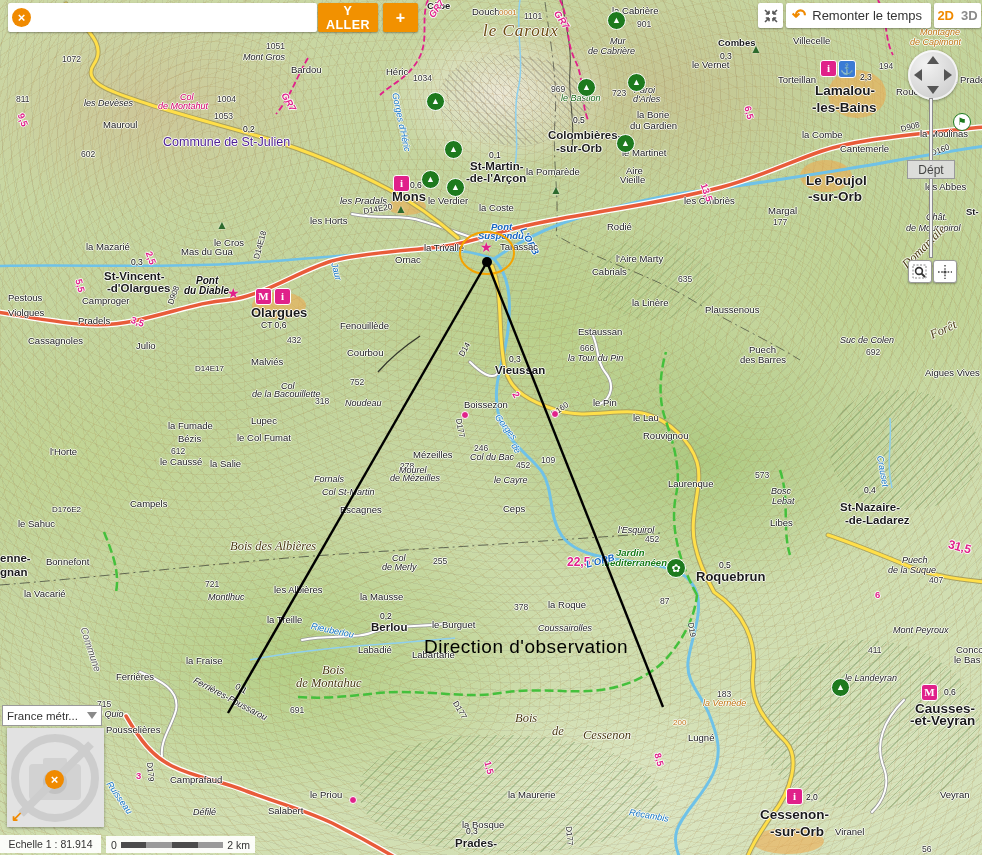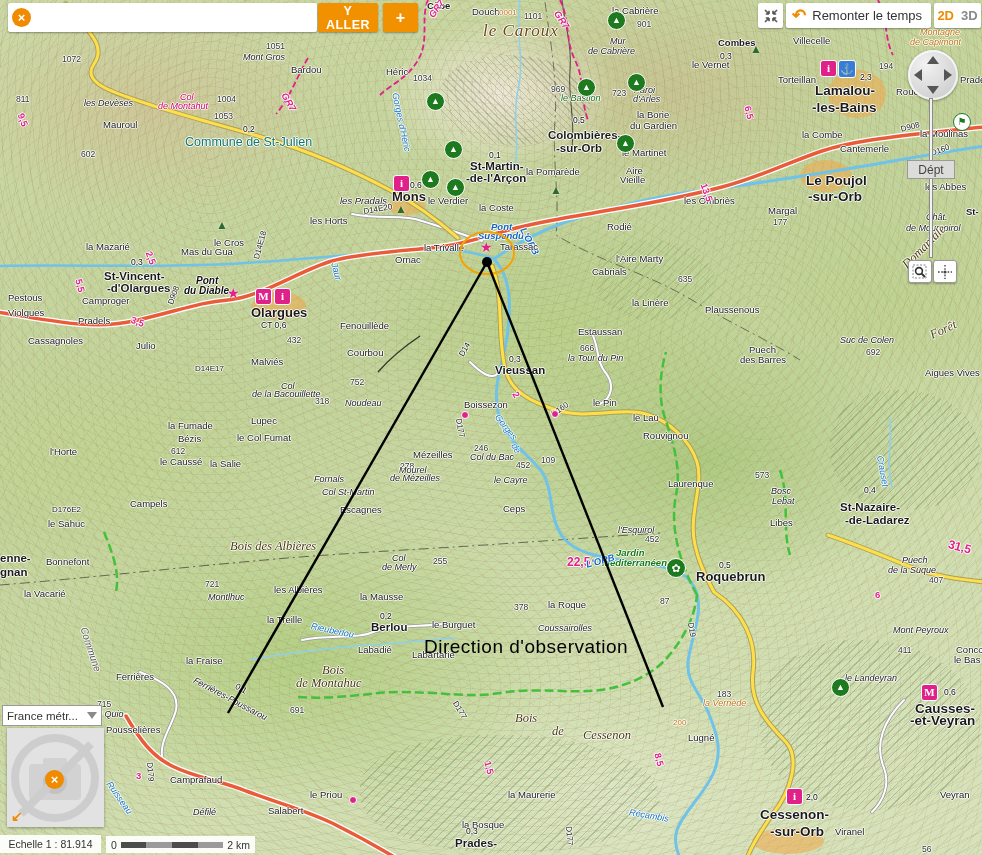--- a/index.html
+++ b/index.html
@@ -46,21 +46,21 @@
   .c-serifmd{font-family:"Liberation Serif",serif;font-style:italic;font-size:12.5px;color:#4a3a12;}
   .c-water{font-size:9px;font-style:italic;color:#1576c8;}
   .c-waterb{font-size:9.5px;font-weight:bold;font-style:italic;color:#1565c0;}
   .c-pdi{font-size:10px;font-weight:bold;font-style:italic;color:#111;}
   .c-el{font-size:8.5px;color:#333;}
   .c-di{font-size:8.5px;color:#111;}
   .c-ct{font-size:8px;color:#c87820;}
   .c-road{font-size:8px;color:#222;}
   .c-km{font-size:9.5px;font-weight:bold;color:#e0218a;}
   .c-kmlg{font-size:12px;font-weight:bold;color:#e0218a;}
-  .c-commune{font-size:12.5px;color:#0f766e;margin-left:22px;}
+  .c-commune{font-size:12.5px;color:#4c1d95;}
   .c-communesm{font-size:10px;font-style:italic;color:#555;}
   .c-gr{font-size:9.5px;font-weight:bold;font-style:italic;color:#e0218a;}
   
   .micon{position:absolute;display:flex;align-items:center;justify-content:center;line-height:1;}
   .t-summit{width:17px;height:17px;border-radius:50%;background:#1e7a1e;border:1px solid #fff;color:#fff;font-size:9px;}
   .t-tree{color:#2d6a2d;font-size:12px;text-shadow:0 0 2px #fff;}
   .t-info,.t-monument{width:15px;height:15px;border-radius:3px;background:#e0218a;border:1px solid #fff;color:#fff;
       font-family:"Liberation Serif",serif;font-weight:bold;font-size:11px;}
   .t-anchor{width:16px;height:16px;border-radius:3px;background:#3a7bd5;border:1px solid #fff;color:#fff;font-size:11px;}
   .t-flag{width:16px;height:16px;border-radius:50%;background:#fff;border:1px solid #1e7a1e;color:#1e7a1e;font-size:10px;}
@@ -298,21 +298,21 @@
       <span class="lbl c-el" style="left: 171px; top: 447px;">612</span>
       <span class="lbl c-pl" style="left: 160px; top: 457px;">le Caussé</span>
       <span class="lbl c-pl" style="left: 50px; top: 447px;">l'Horte</span>
       <span class="lbl c-pl" style="left: 210px; top: 459px;">la Salie</span>
       <span class="lbl c-it" style="left: 314px; top: 475px;">Fornals</span>
       <span class="lbl c-it" style="left: 322px; top: 488px;">Col St-Martin</span>
       <span class="lbl c-el" style="left: 400px; top: 462px;">278</span>
       <span class="lbl c-pl" style="left: 340px; top: 505px;">Escagnes</span>
       <span class="lbl c-pl" style="left: 130px; top: 499px;">Campels</span>
       <span class="lbl c-road" style="left: 52px; top: 506px;">D176E2</span>
-      <span class="lbl c-pl" style="left: 48px; top: 519px;">le Sahuc</span>
+      <span class="lbl c-pl" style="left: 18px; top: 519px;">le Sahuc</span>
       <span class="lbl c-pl" style="left: 46px; top: 557px;">Bonnefont</span>
       <span class="lbl c-pl" style="left: 24px; top: 589px;">la Vacarié</span>
       <span class="lbl c-city" style="left: 0px; top: 553px;">enne-</span>
       <span class="lbl c-city" style="left: 0px; top: 567px;">gnan</span>
       <span class="lbl c-city" style="left: 495px; top: 365px;">Vieussan</span>
       <span class="lbl c-di" style="left: 509px; top: 355px;">0,3</span>
       <span class="lbl c-road" style="left: 458px; top: 354px; transform: rotate(-60deg);">D14</span>
       <span class="lbl c-el" style="left: 580px; top: 344px;">666</span>
       <span class="lbl c-it" style="left: 568px; top: 354px;">la Tour du Pin</span>
       <span class="lbl c-pl" style="left: 464px; top: 400px;">Boissezon</span>
@@ -383,21 +383,21 @@
       <span class="lbl c-greenb" style="left: 616px; top: 548px;">Jardin</span>
       <span class="lbl c-greenb" style="left: 602px; top: 558px;">Méditerranéen</span>
       <span class="lbl c-citylg" style="left: 696px; top: 570px;">Roquebrun</span>
       <span class="lbl c-di" style="left: 719px; top: 561px;">0,5</span>
       <span class="lbl c-waterb" style="left: 585px; top: 560px; transform: rotate(-15deg);">L'ORB</span>
       <span class="lbl c-pl" style="left: 548px; top: 600px;">la Roque</span>
       <span class="lbl c-el" style="left: 514px; top: 603px;">378</span>
       <span class="lbl c-it" style="left: 538px; top: 624px;">Coussairolles</span>
       <span class="lbl c-el" style="left: 660px; top: 597px;">87</span>
       <span class="lbl c-it" style="left: 893px; top: 626px;">Mont Peyroux</span>
-      <span class="lbl c-el" style="left: 898px; top: 646px;">411</span>
+      <span class="lbl c-el" style="left: 868px; top: 646px;">411</span>
       <span class="lbl c-it" style="left: 845px; top: 674px;">le Landeyran</span>
       <span class="lbl c-pl" style="left: 956px; top: 645px;">Conco</span>
       <span class="lbl c-pl" style="left: 954px; top: 655px;">le Bas</span>
       <span class="lbl c-communesm" style="left: 88px; top: 626px; transform: rotate(72deg);">Commune</span>
       <span class="lbl c-it" style="left: 196px; top: 676px; transform: rotate(28deg);">Ferrières-Poussarou</span>
       <span class="lbl c-di" style="left: 238px; top: 682px; transform: rotate(30deg);">0,1</span>
       <span class="lbl c-el" style="left: 290px; top: 706px;">691</span>
       <span class="lbl c-serifmd" style="left: 322px; top: 664px;">Bois</span>
       <span class="lbl c-serifmd" style="left: 296px; top: 677px;">de Montahuc</span>
       <span class="lbl c-el" style="left: 97px; top: 700px;">715</span>

